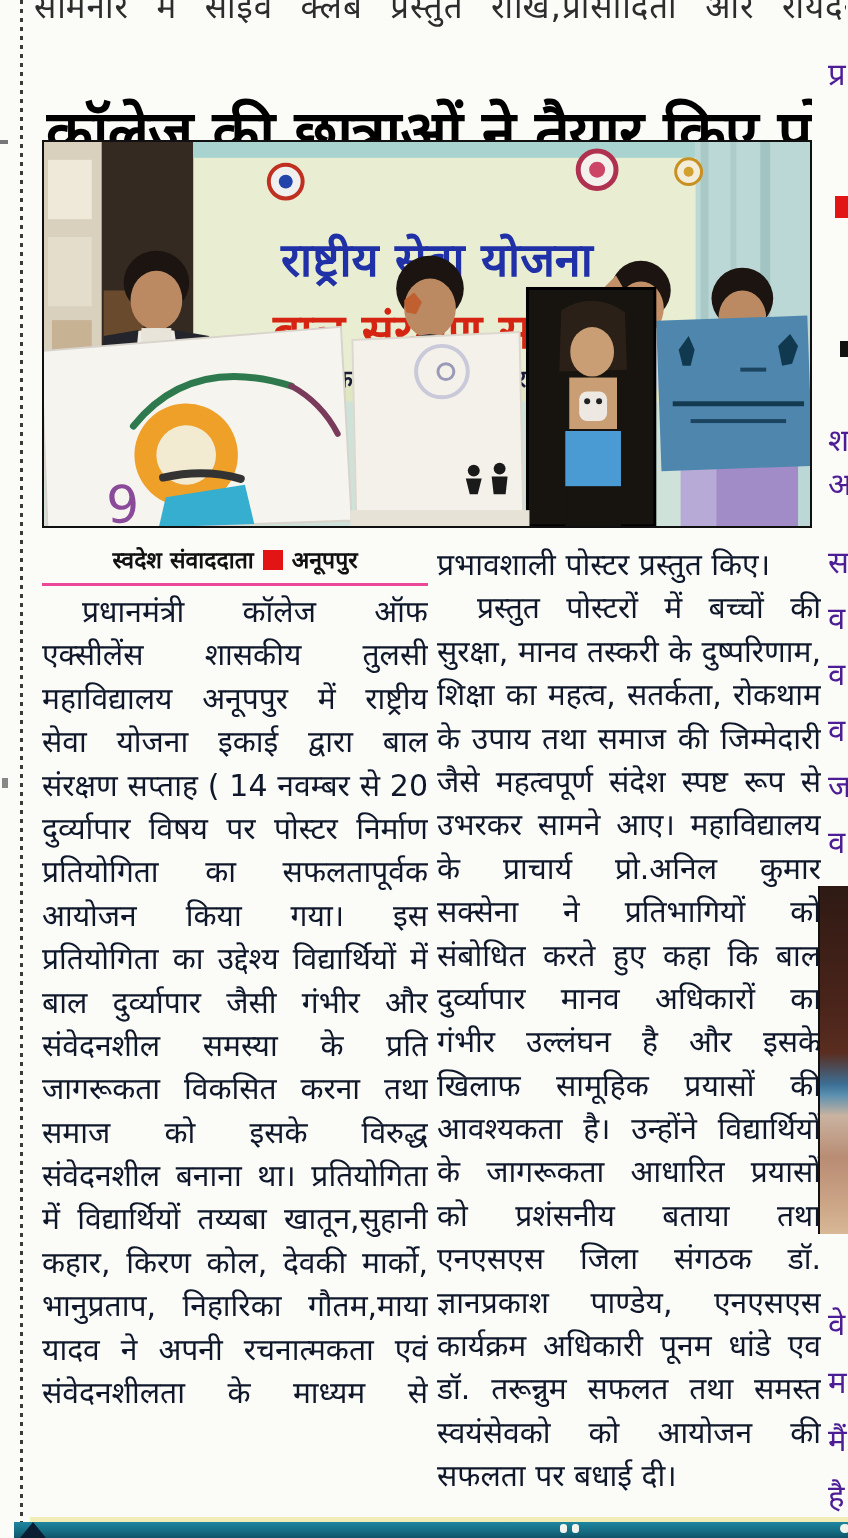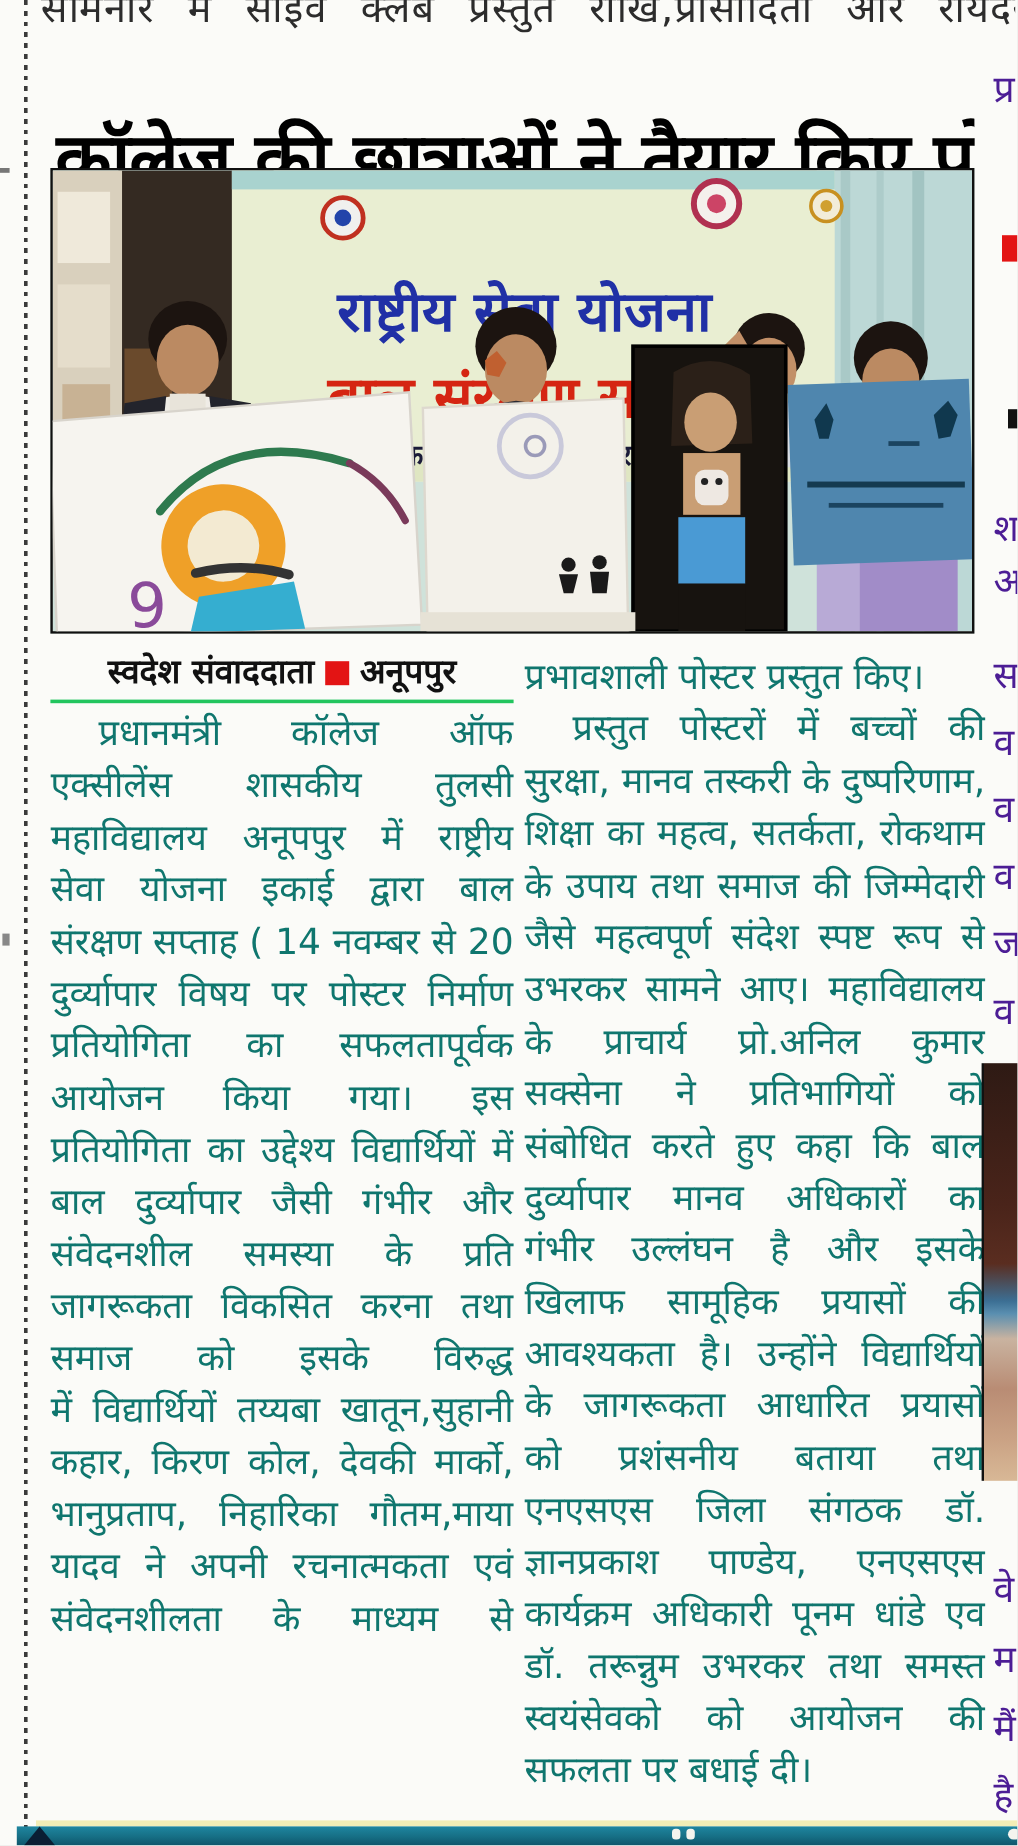--- a/index.html
+++ b/index.html
@@ -15,29 +15,29 @@
   
   .headline{position:absolute;left:46px;top:48px;width:766px;height:86px;
     font-size:61px;font-weight:700;color:#000;white-space:nowrap;overflow:hidden;
     font-family:"DejaVu Sans",sans-serif;letter-spacing:-1px;}
   
   .photo-frame{position:absolute;left:42px;top:140px;width:770px;height:388px;
     border:2px solid #101010;box-sizing:border-box;background:#cfe0d8;}
   .photo-frame svg{display:block;width:100%;height:100%;}
   
   .byline{position:absolute;left:42px;top:540px;width:386px;height:43px;
-    border-bottom:3px solid #22c55e;text-align:center;font-size:28px;font-weight:700;
+    border-bottom:3px solid #ec4899;text-align:center;font-size:23px;font-weight:700;
     line-height:40px;white-space:nowrap;}
   .byline .sq{display:inline-block;width:20px;height:20px;background:#e31414;
     margin:0 9px;vertical-align:-2px;}
   
   .col{position:absolute;display:block;}
   .col-left{left:42px;top:590px;width:386px;}
   .col-right{left:437px;top:543px;width:384px;}
-  .line{height:43.4px;line-height:43.4px;font-size:30px;color:#0f766e;
+  .line{height:43.4px;line-height:43.4px;font-size:30px;color:#0f172a;
     text-align:justify;text-align-last:justify;overflow:hidden;white-space:nowrap;}
   .line.no-justify{text-align-last:left;}
   .line.indent{text-indent:40px;}
   
   .right-edge{position:absolute;left:822px;top:0;width:26px;height:1538px;overflow:hidden;}
   .right-edge .rfrag{position:absolute;left:6px;font-size:31px;font-weight:400;color:#4c1d95;
     white-space:nowrap;}
   .red-frag{position:absolute;left:835px;top:196px;width:13px;height:22px;background:#e31414;}
   .black-frag{position:absolute;left:840px;top:341px;width:8px;height:16px;background:#111;}
   .photo-frag{position:absolute;left:818px;top:886px;width:30px;height:348px;
@@ -201,20 +201,21 @@
       <div class="line">सेवा योजना इकाई द्वारा बाल</div>
       <div class="line">संरक्षण सप्ताह ( 14 नवम्बर से 20</div>
       <div class="line">दुर्व्यापार विषय पर पोस्टर निर्माण</div>
       <div class="line">प्रतियोगिता का सफलतापूर्वक</div>
       <div class="line">आयोजन किया गया। इस</div>
       <div class="line">प्रतियोगिता का उद्देश्य विद्यार्थियों में</div>
       <div class="line">बाल दुर्व्यापार जैसी गंभीर और</div>
       <div class="line">संवेदनशील समस्या के प्रति</div>
       <div class="line">जागरूकता विकसित करना तथा</div>
       <div class="line">समाज को इसके विरुद्ध</div>
+      <div class="line">संवेदनशील बनाना था। प्रतियोगिता</div>
       <div class="line">में विद्यार्थियों तय्यबा खातून,सुहानी</div>
       <div class="line">कहार, किरण कोल, देवकी मार्को,</div>
       <div class="line">भानुप्रताप, निहारिका गौतम,माया</div>
       <div class="line">यादव ने अपनी रचनात्मकता एवं</div>
       <div class="line">संवेदनशीलता के माध्यम से</div>
     </div>
 
   <div class="col col-right">
 
   <div class="line no-justify">प्रभावशाली पोस्टर प्रस्तुत किए।</div>
@@ -229,21 +230,21 @@
       <div class="line">संबोधित करते हुए कहा कि बाल</div>
       <div class="line">दुर्व्यापार मानव अधिकारों का</div>
       <div class="line">गंभीर उल्लंघन है और इसके</div>
       <div class="line">खिलाफ सामूहिक प्रयासों की</div>
       <div class="line">आवश्यकता है। उन्होंने विद्यार्थियों</div>
       <div class="line">के जागरूकता आधारित प्रयासों</div>
       <div class="line">को प्रशंसनीय बताया तथा</div>
       <div class="line">एनएसएस जिला संगठक डॉ.</div>
       <div class="line">ज्ञानप्रकाश पाण्डेय, एनएसएस</div>
       <div class="line">कार्यक्रम अधिकारी पूनम धांडे एव</div>
-      <div class="line">डॉ. तरून्नुम उभरकर तथा समस्त</div>
+      <div class="line">डॉ. तरून्नुम सफलत तथा समस्त</div>
       <div class="line">स्वयंसेवको को आयोजन की</div>
       <div class="line no-justify">सफलता पर बधाई दी।</div>
     </div>
 
   <div class="right-edge">
 
   <span class="rfrag" style="top: 52px;">प्र</span>
       <span class="rfrag" style="top: 418px;">श</span>
       <span class="rfrag" style="top: 462px;">अ</span>
       <span class="rfrag" style="top: 540px;">स</span>

